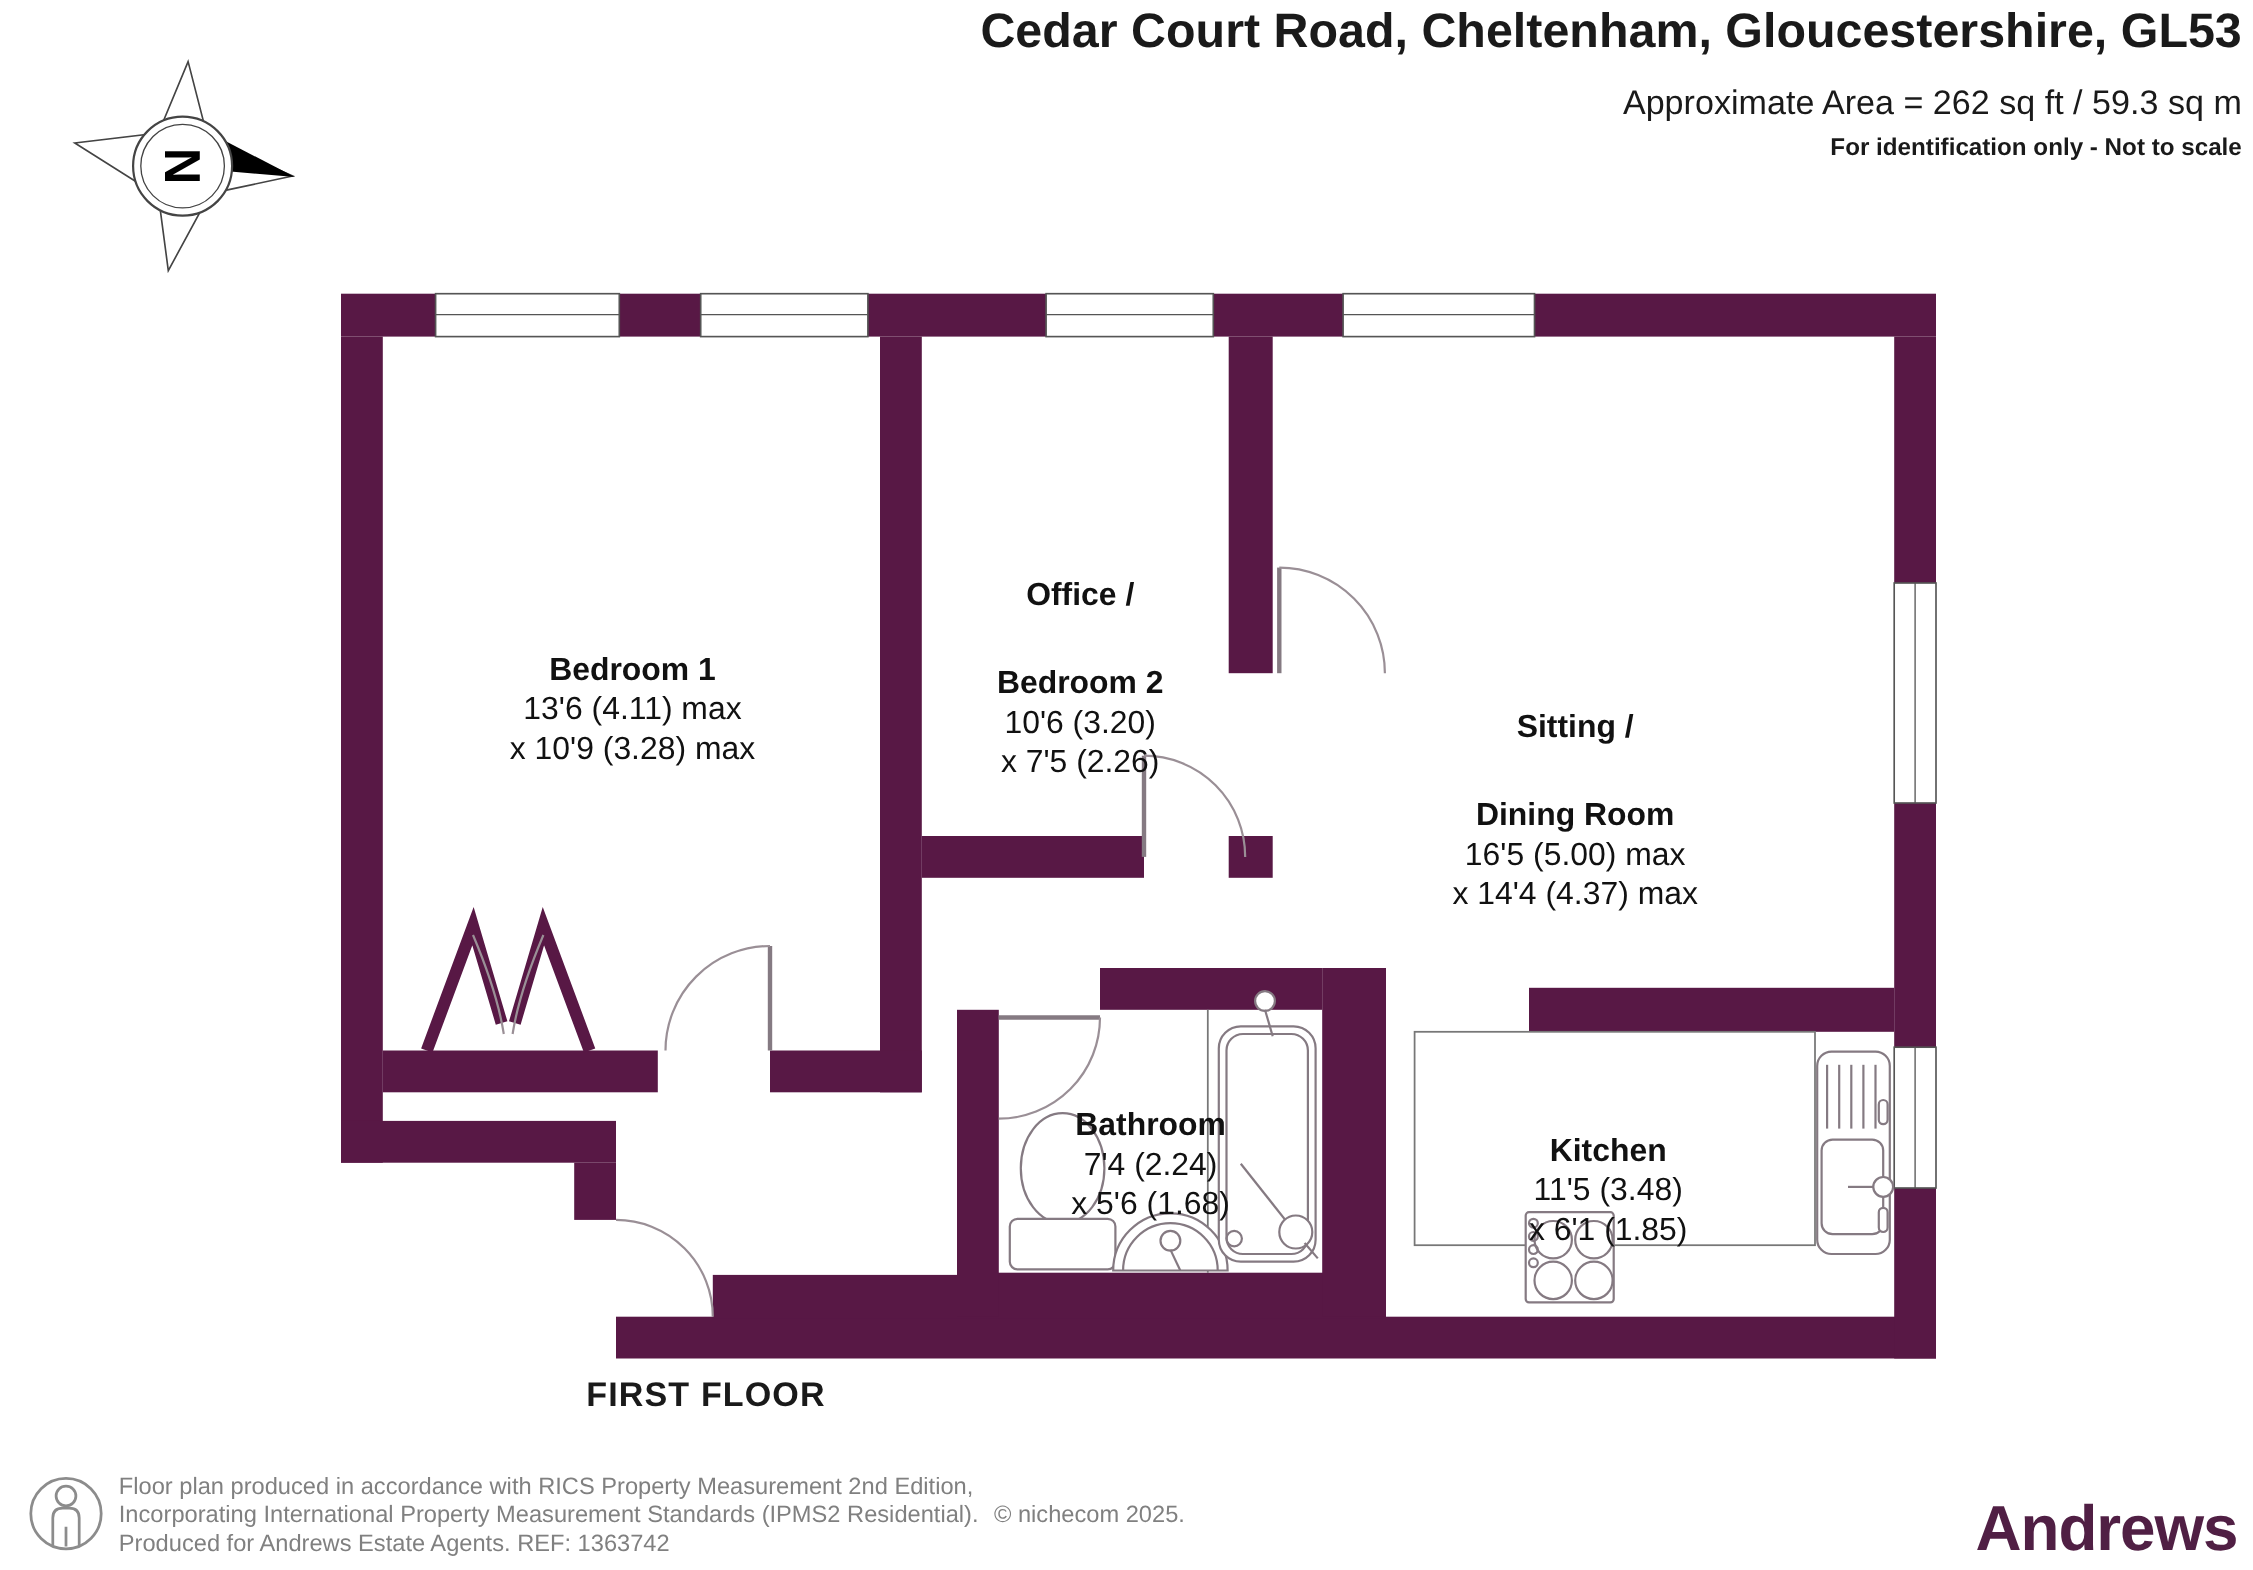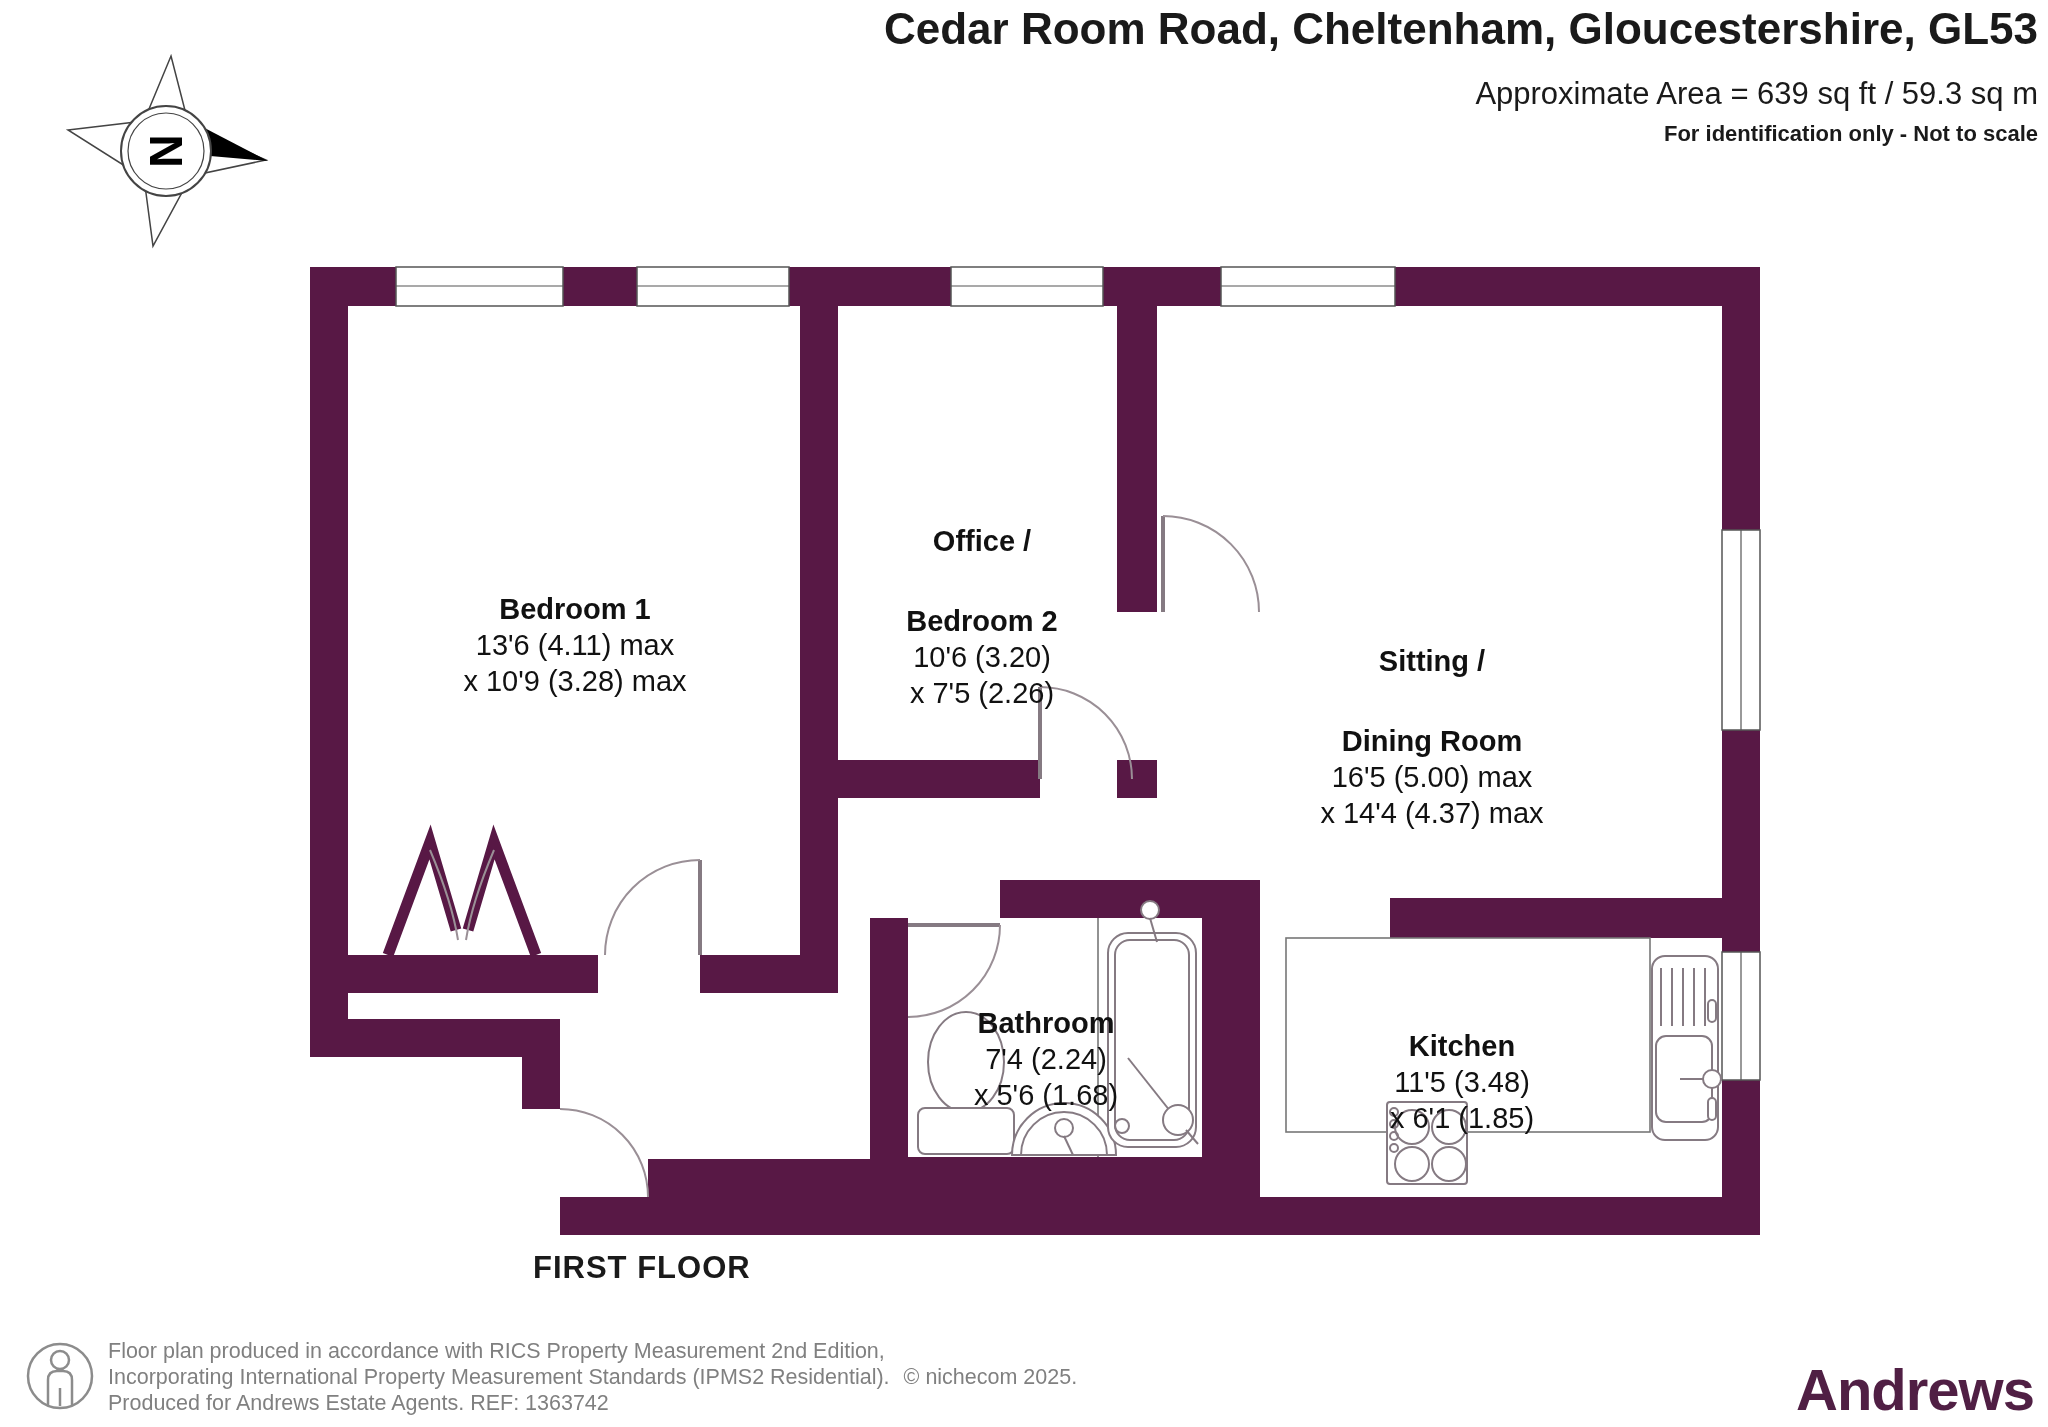--- a/index.html
+++ b/index.html
@@ -30,22 +30,22 @@
   #person-badge{position:absolute;left:24px;top:1340px;}
   #andrews{position:absolute;left:1772px;top:1352px;display:flex;align-items:center;}
   #andrews .word{font-size:58px;font-weight:bold;color:var(--andrews-purple);letter-spacing:-1px;margin-left:24px;}
   #compass{position:absolute;left:58px;top:48px;}
 </style>
 </head>
 <body>
 
 <div id="canvas">
 
-  <div id="title" class="hdr">Cedar Room Road, Cheltenham, Gloucestershire, GL53</div>
-  <div id="area" class="hdr">Approximate Area = 639 sq ft / 59.3 sq m</div>
+  <div id="title" class="hdr">Cedar Court Road, Cheltenham, Gloucestershire, GL53</div>
+  <div id="area" class="hdr">Approximate Area = 262 sq ft / 59.3 sq m</div>
   <div id="note" class="hdr">For identification only - Not to scale</div>
 
   <svg id="compass" width="230" height="215" viewBox="0 0 230 215">
     <g>
       <path d="M113,8 L131,78 L208,112 L133,128 L95,198 L86,130 L10,82 L86,73 Z" fill="#ffffff" stroke="#444444" stroke-width="1.5"></path>
       <polygon points="112,62 210,113 118,105" fill="#000000"></polygon>
       <circle cx="108" cy="103" r="45" fill="#ffffff" stroke="#444444" stroke-width="2"></circle>
       <circle cx="108" cy="103" r="38" fill="#ffffff" stroke="#444444" stroke-width="1.2"></circle>
       <text x="108" y="103" transform="rotate(90 108 103)" text-anchor="middle" dominant-baseline="central" font-family="Liberation Sans, sans-serif" font-size="46" font-weight="bold" fill="#000000">N</text>
     </g>

